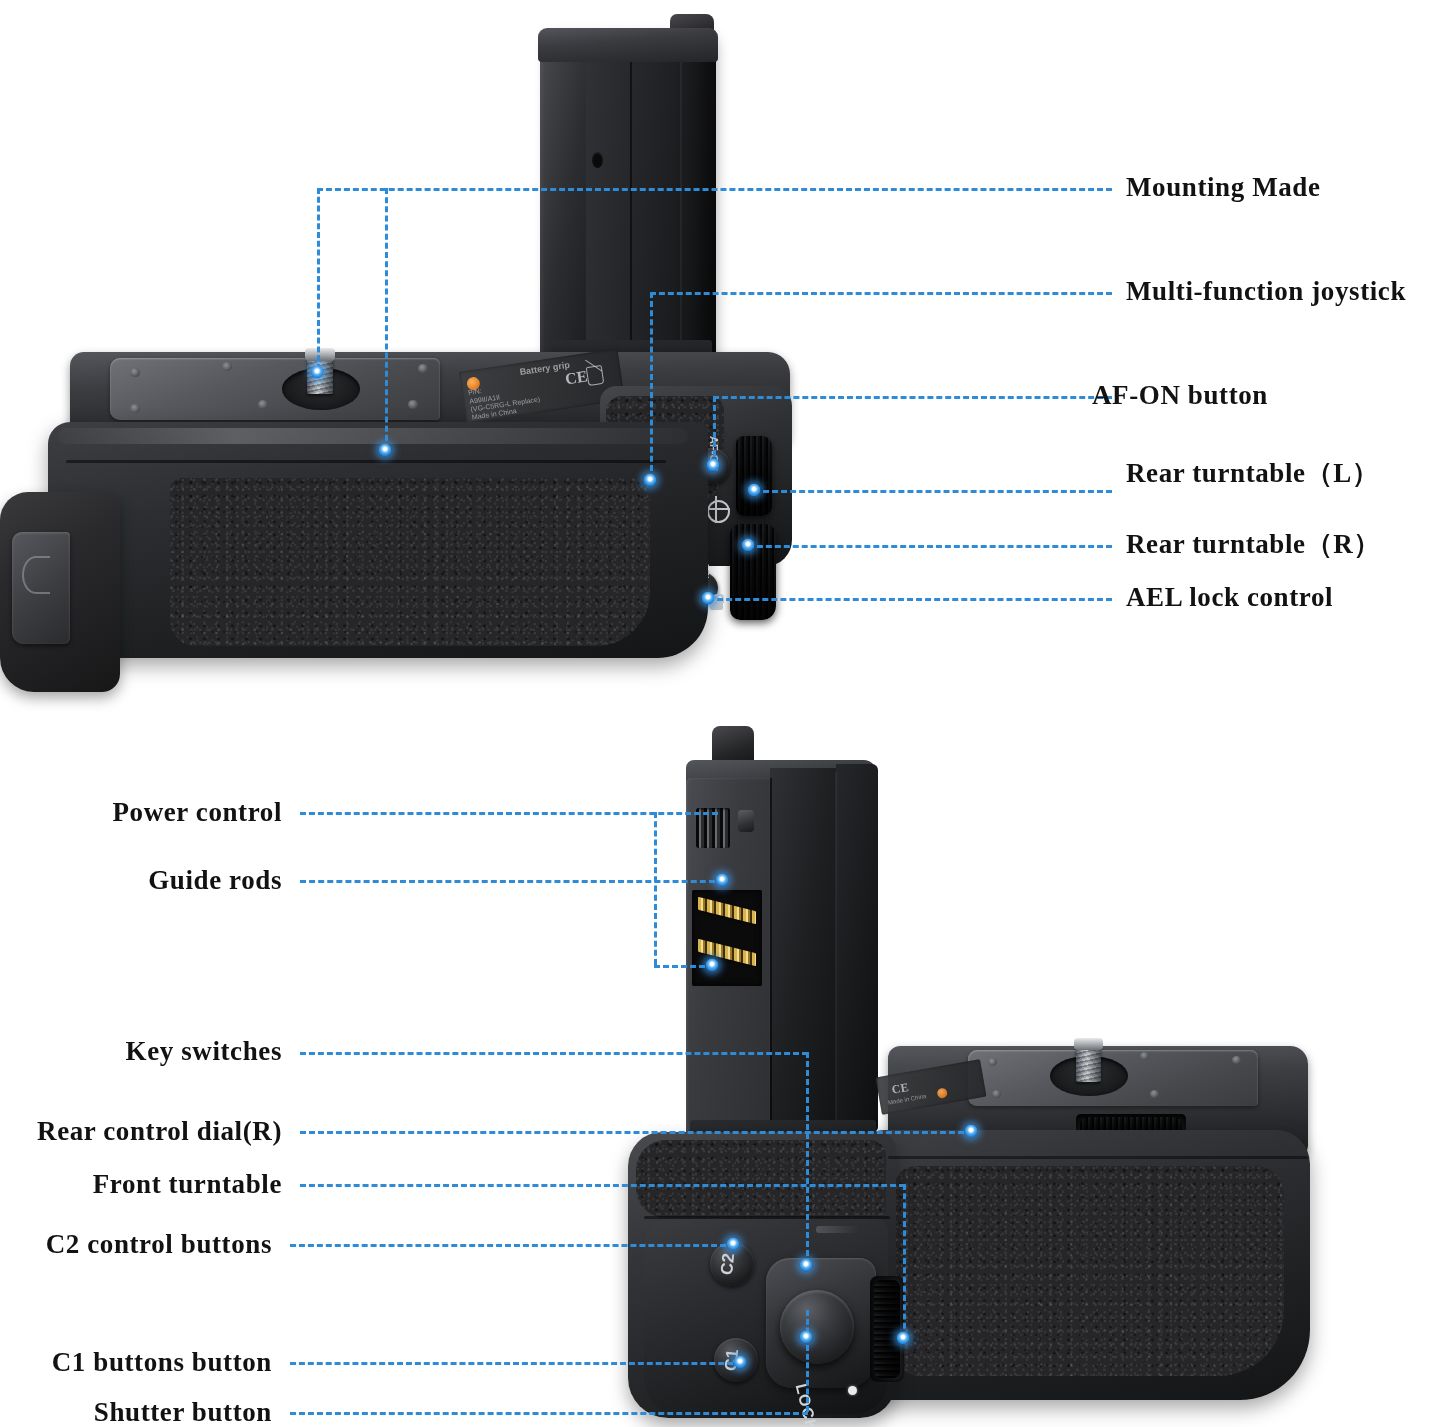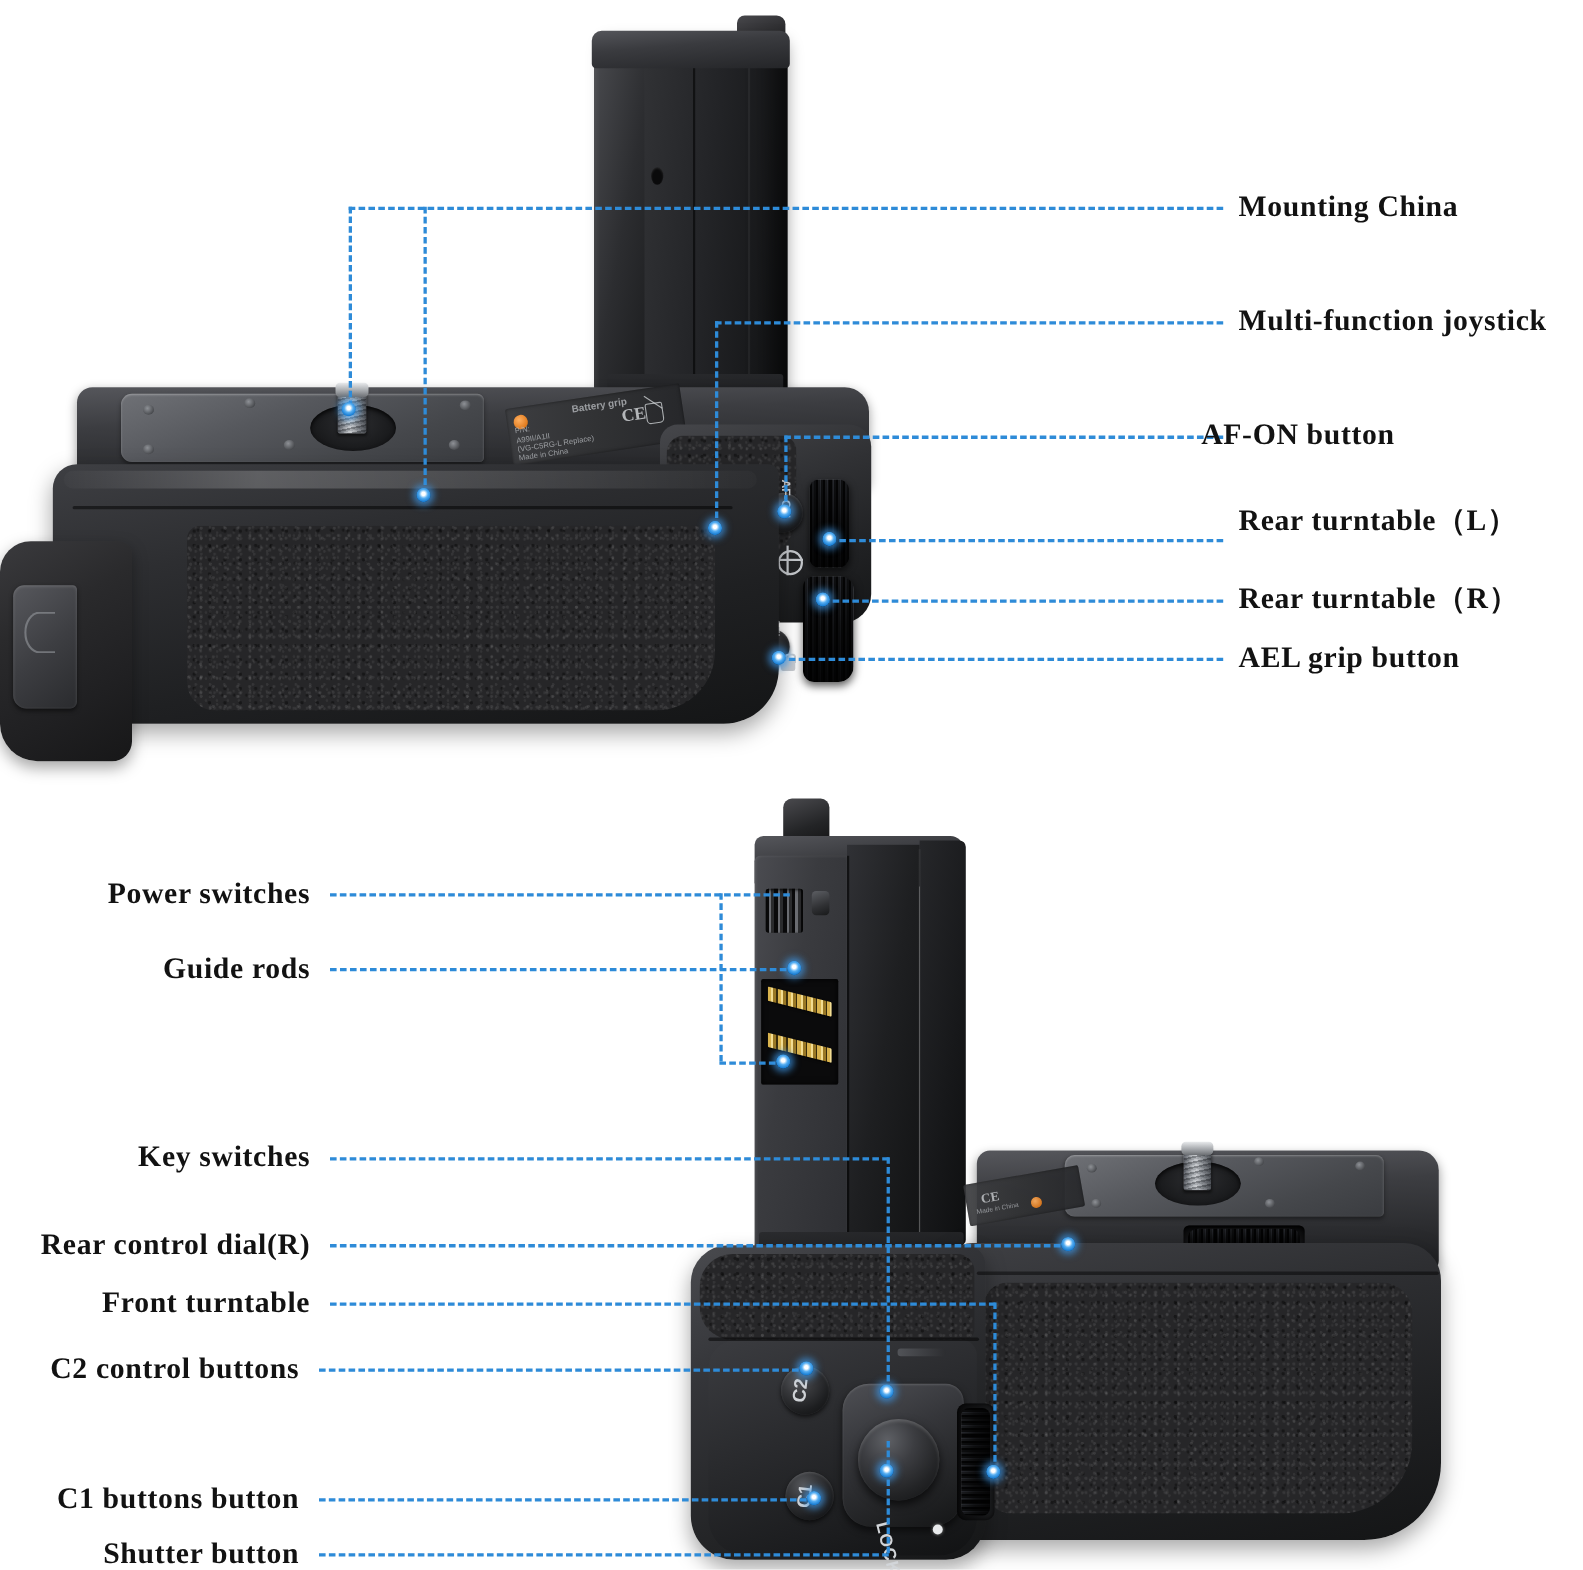--- a/index.html
+++ b/index.html
@@ -299,26 +299,26 @@
 
   <div class="h-dash" style="left:754px;top:490px;width:358px;"></div>
   <div class="dot" style="left:754px;top:490px;"></div>
 
   <div class="h-dash" style="left:748px;top:545px;width:364px;"></div>
   <div class="dot" style="left:748px;top:545px;"></div>
 
   <div class="h-dash" style="left:708px;top:598px;width:404px;"></div>
   <div class="dot" style="left:708px;top:598px;"></div>
 
-  <div class="lbl right" style="left:1126px;top:174px;">Mounting China</div>
+  <div class="lbl right" style="left:1126px;top:174px;">Mounting Made</div>
   <div class="lbl right" style="left:1126px;top:278px;">Multi-function joystick</div>
   <div class="lbl right" style="left:1092px;top:382px;">AF-ON button</div>
   <div class="lbl right" style="left:1126px;top:460px;">Rear turntable（L）</div>
   <div class="lbl right" style="left:1126px;top:531px;">Rear turntable（R）</div>
-  <div class="lbl right" style="left:1126px;top:584px;">AEL grip button</div>
+  <div class="lbl right" style="left:1126px;top:584px;">AEL lock control</div>
 
   <div class="prod" style="left:620px;top:700px;width:700px;height:727px;">
 
     <div style="position:absolute;left:60px;top:22px;width:220px;height:420px;">
 
       <div class="plastic" style="position:absolute;left:32px;top:4px;width:42px;height:42px;border-radius:8px 8px 3px 3px;
                   background:linear-gradient(160deg,#4a4a4e,#232426 60%,#141415);"></div>
 
       <div class="plastic" style="position:absolute;left:6px;top:38px;width:190px;height:46px;border-radius:8px 12px 4px 4px;
                   background:linear-gradient(172deg,#55565b 0%,#3b3c40 42%,#26272a 100%);"></div>
@@ -450,21 +450,21 @@
   <div class="h-dash" style="left:290px;top:1244px;width:445px;"></div>
   <div class="dot" style="left:733px;top:1244px;"></div>
 
   <div class="h-dash" style="left:290px;top:1362px;width:452px;"></div>
   <div class="dot" style="left:740px;top:1362px;"></div>
 
   <div class="h-dash" style="left:290px;top:1412px;width:518px;"></div>
   <div class="v-dash" style="left:806px;top:1310px;height:102px;"></div>
   <div class="dot" style="left:806px;top:1337px;"></div>
 
-  <div class="lbl left" style="right:1157px;top:799px;">Power switches</div>
+  <div class="lbl left" style="right:1157px;top:799px;">Power control</div>
   <div class="lbl left" style="right:1157px;top:867px;">Guide rods</div>
   <div class="lbl left" style="right:1157px;top:1038px;font-family:Liberation Serif, serif;">Key switches</div>
   <div class="lbl left" style="right:1157px;top:1118px;">Rear control dial(R)</div>
   <div class="lbl left" style="right:1157px;top:1171px;">Front turntable</div>
   <div class="lbl left" style="right:1167px;top:1231px;">C2 control buttons</div>
   <div class="lbl left" style="right:1167px;top:1349px;">C1 buttons button</div>
   <div class="lbl left" style="right:1167px;top:1399px;">Shutter button</div>
 
 </div>
 

